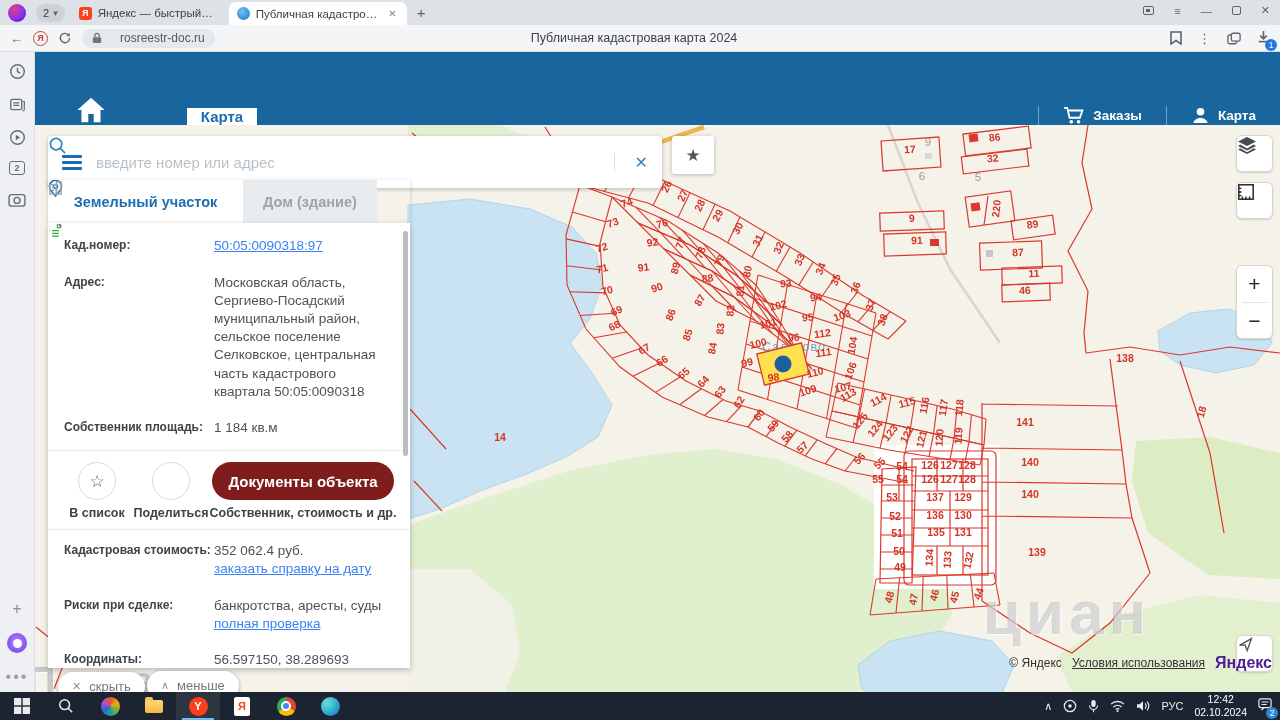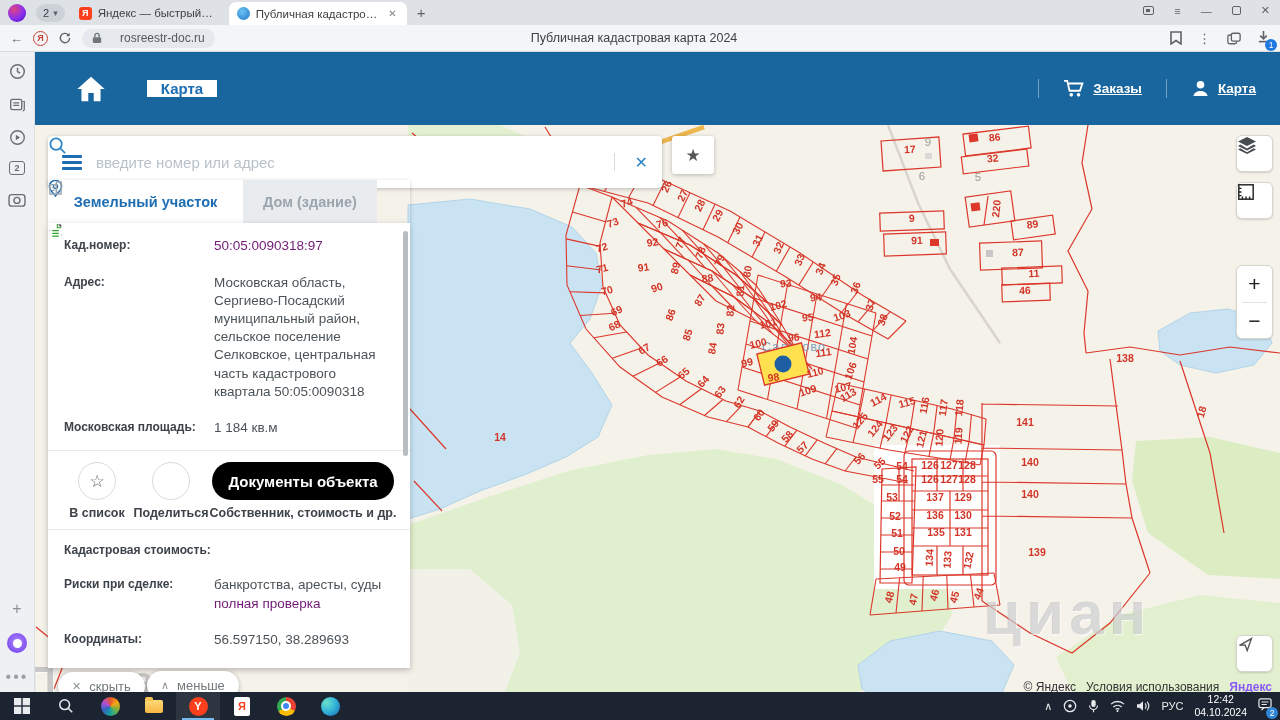--- a/index.html
+++ b/index.html
@@ -37,24 +37,24 @@
   .browser-body{display:flex;height:640px;}
   .bsidebar{width:35px;background:#eef0f3;border-right:1px solid #dcdfe3;display:flex;flex-direction:column;align-items:center;padding:10px 0 6px;gap:15px;}
   .bsidebar .grow{flex:1;}
   .side-ic{width:18px;height:18px;display:flex;align-items:center;justify-content:center;color:#676e76;}
   .tab2box{width:16px;height:14px;border:1.4px solid #676e76;border-radius:3px;font-size:9px;color:#676e76;display:flex;align-items:center;justify-content:center;font-weight:bold;}
   .alice{width:20px;height:20px;border-radius:50%;background:radial-gradient(circle at 50% 45%,#b18cff,#6a35e8);display:flex;align-items:center;justify-content:center;}
   .alice:after{content:"";width:9px;height:9px;border-radius:50%;background:#fff;}
   .page{flex:1;display:flex;flex-direction:column;}
 
   
-  .site-header{height:75px;background:#19669f;display:flex;align-items:center;color:#fff;}
+  .site-header{height:75px;background:#19669f;display:flex;align-items:flex-end;color:#fff;gap:40px;}
   .hdr-home{width:112px;display:flex;align-items:center;justify-content:center;}
   .hdr-karta{width:70px;background:#fff;color:#1d6db2;display:flex;align-items:center;justify-content:center;font-size:15px;font-weight:bold;}
-  .hdr-right{margin-left:auto;display:flex;align-items:stretch;text-decoration:underline;}
+  .hdr-right{margin-left:auto;display:flex;align-items:stretch;}
   .hdr-item{display:flex;align-items:center;gap:8px;padding:0 24px;font-size:13.5px;font-weight:bold;border-left:1px solid rgba(255,255,255,.4);}
 
   
   .map-area{position:relative;width:1245px;height:580px;background:#f5f2ea;overflow:hidden;}
   .map-area svg{position:absolute;left:0;top:0;}
   svg text{font-family:"Liberation Sans",sans-serif;}
 
   .watermark{position:absolute;font-weight:bold;pointer-events:none;white-space:nowrap;}
   .wm-a{left:-8px;top:534px;font-size:40px;color:rgba(120,122,125,.38);text-shadow:1px 1px 0 rgba(255,255,255,.7);letter-spacing:2px;}
   .wm-b{left:948px;top:452px;font-size:62px;color:rgba(118,124,130,.26);text-shadow:1px 1px 0 rgba(255,255,255,.6);letter-spacing:5px;}
@@ -73,45 +73,45 @@
   .obj-tabs{position:absolute;left:13px;top:55px;width:362px;height:43px;display:flex;box-shadow:0 1px 4px rgba(0,0,0,.2);}
   .otab{display:flex;align-items:center;justify-content:center;gap:8px;font-size:14.5px;font-weight:bold;}
   .otab.active{width:195px;background:#fff;color:#1d6db2;}
   .otab.inactive{width:134px;background:#e9ecef;color:#9ba5ad;}
 
   
   .panel{position:absolute;left:13px;top:98px;width:362px;height:445px;background:#fff;box-shadow:0 2px 6px rgba(0,0,0,.25);overflow:hidden;}
   .row{display:flex;padding:9px 16px;}
   .row .lbl{width:150px;flex:none;font-weight:bold;color:#3d4349;font-size:12px;line-height:1.35;}
   .row .val{flex:1;color:#4c5358;font-size:13.5px;line-height:1.35;}
-  .lnk{color:#701a75;cursor:pointer;}
+  .lnk{color:#3b82f6;cursor:pointer;text-decoration:underline;}
   .actions{display:flex;align-items:flex-start;padding:11px 12px 9px;border-top:1px solid #e8eaeb;border-bottom:1px solid #e8eaeb;margin-top:4px;}
   .act{display:flex;flex-direction:column;align-items:center;width:74px;}
   .circ{width:38px;height:38px;border-radius:50%;border:1px solid #d7dbdd;display:flex;align-items:center;justify-content:center;color:#666;font-size:17px;}
   .actlbl{margin-top:6px;font-size:12.5px;color:#3d4349;font-weight:bold;}
   .docwrap{flex:1;display:flex;flex-direction:column;align-items:center;}
-  .docbtn{height:38px;border-radius:19px;background:#000000;color:#fff;font-size:15px;font-weight:bold;display:flex;align-items:center;gap:8px;padding:0 16px;border:none;cursor:pointer;}
+  .docbtn{height:38px;border-radius:19px;background:#7f1d1d;color:#fff;font-size:15px;font-weight:bold;display:flex;align-items:center;gap:8px;padding:0 16px;border:none;cursor:pointer;}
   .docsub{margin-top:6px;font-size:12.5px;color:#3d4349;font-weight:bold;}
   .scrollbar{position:absolute;right:2px;top:8px;width:5px;height:225px;background:#b9bdc1;border-radius:3px;}
 
   
   .pill{position:absolute;height:29px;background:#fff;border-radius:15px;box-shadow:0 1px 4px rgba(0,0,0,.3);display:flex;align-items:center;gap:8px;padding:0 14px;font-size:13px;color:#73797d;}
   .pill .ic{font-size:11px;color:#8a9094;}
   .pill-hide{left:23px;top:547px;}
   .pill-less{left:112px;top:546px;}
 
   
   .mapbtn{position:absolute;left:1201px;width:37px;height:37px;background:#fff;border:1px solid #d8d5cf;border-radius:6px;display:flex;align-items:center;justify-content:center;box-shadow:0 1px 2px rgba(0,0,0,.15);}
   .zoomstack{position:absolute;left:1201px;top:140px;width:37px;height:74px;background:#fff;border:1px solid #d8d5cf;border-radius:6px;box-shadow:0 1px 2px rgba(0,0,0,.15);display:flex;flex-direction:column;}
   .zbtn{flex:1;display:flex;align-items:center;justify-content:center;font-size:21px;color:#222;}
   .zsep{height:1px;background:#e2e2e0;margin:0 5px;}
 
-  .attrib{position:absolute;top:555px;left:0;width:1237px;display:flex;align-items:center;justify-content:flex-end;gap:10px;font-size:12px;color:#333;}
+  .attrib{position:absolute;top:529px;left:0;width:1237px;display:flex;align-items:center;justify-content:flex-end;gap:10px;font-size:12px;color:#333;}
   .attrib .terms{text-decoration:underline;}
-  .ya-logo{color:#8b5cf6;font-weight:bold;font-size:12px;}
+  .ya-logo{color:#4c1d95;font-weight:bold;font-size:16px;}
 
   
   .taskbar{position:absolute;left:0;bottom:0;width:1280px;height:28px;background:#1c2431;display:flex;align-items:center;color:#fff;}
   .tb-btn{width:44px;height:28px;display:flex;align-items:center;justify-content:center;position:relative;}
   .tb-btn.active{background:rgba(255,255,255,.08);}
   .tb-btn.active:after{content:"";position:absolute;left:6px;right:6px;bottom:0;height:2px;background:#76b9ed;}
   .ic-folder{width:18px;height:13px;background:linear-gradient(#ffd976,#f7b844);border-radius:2px;position:relative;}
   .ic-folder:before{content:"";position:absolute;top:-3px;left:0;width:8px;height:4px;background:#f7c353;border-radius:2px 2px 0 0;}
   .orb{width:19px;height:19px;border-radius:50%;}
   .orb-paint{background:conic-gradient(#e4572e,#f3a712,#76b041,#17a398,#3066be,#b04fd9,#e4572e);}
@@ -614,21 +614,21 @@
         <div class="panel">
           <div class="row" style="padding-top:14px;">
             <div class="lbl">Кад.номер:</div>
             <div class="val"><span class="lnk">50:05:0090318:97</span></div>
           </div>
           <div class="row">
             <div class="lbl">Адрес:</div>
             <div class="val">Московская область, Сергиево-Посадский муниципальный район, сельское поселение Селковское, центральная часть кадастрового квартала 50:05:0090318</div>
           </div>
           <div class="row">
-            <div class="lbl">Московская площадь:</div>
+            <div class="lbl">Собственник площадь:</div>
             <div class="val">1 184 кв.м</div>
           </div>
 
           <div class="actions">
             <div class="act">
               <span class="circ">☆</span>
               <span class="actlbl">В список</span>
             </div>
             <div class="act">
               <span class="circ">
@@ -649,20 +649,24 @@
                     <path d="M10 1v4h4" fill="none" stroke="#2fa42d" stroke-width="1.2"></path>
                     <path d="M4.5 8h7M4.5 11h7M4.5 14h7" stroke="#2fa42d" stroke-width="1.3"></path>
                 </svg>
               </button>
               <span class="docsub">Собственник, стоимость и др.</span>
             </div>
           </div>
 
           <div class="row" style="padding-top:12px;">
             <div class="lbl">Кадастровая стоимость:</div>
+            <div class="val">
+              <div>352 062.4 руб.</div>
+              <div class="lnk">заказать справку на дату</div>
+            </div>
           </div>
           <div class="row">
             <div class="lbl">Риски при сделке:</div>
             <div class="val">
               <div>банкротства, аресты, суды</div>
               <div class="lnk">полная проверка</div>
             </div>
           </div>
           <div class="row">
             <div class="lbl">Координаты:</div>
@@ -762,21 +766,21 @@
         <path d="M1 4.5a10 10 0 0 1 14 0M3.5 7.5a7 7 0 0 1 9 0M6 10a3.5 3.5 0 0 1 4 0" fill="none" stroke="#e8eaed" stroke-width="1.4"></path>
           <circle cx="8" cy="12" r="1.1" fill="#e8eaed"></circle>
       </svg>
       <svg width="14" height="12" viewBox="0 0 16 14">
         <path d="M1 5h3l4-3.5v11L4 9H1z" fill="#e8eaed"></path>
           <path d="M10.5 4a5 5 0 0 1 0 6M12.8 2a8 8 0 0 1 0 10" fill="none" stroke="#e8eaed" stroke-width="1.3"></path>
       </svg>
       <span class="g">РУС</span>
       <div class="clockblk">
         <div>12:42</div>
-        <div>04.10.2024</div>
+        <div>02.10.2024</div>
       </div>
       <div class="notif">
         <svg width="14" height="13" viewBox="0 0 16 15">
           <rect x="1" y="1" width="14" height="10" rx="2" fill="none" stroke="#e8eaed" stroke-width="1.4"></rect>
             <path d="M4 14l3-3" stroke="#e8eaed" stroke-width="1.4"></path>
             <path d="M4 4.5h8M4 7.5h6" stroke="#e8eaed" stroke-width="1.2"></path>
         </svg>
         <span class="nbadge">2</span>
       </div>
     </div>

